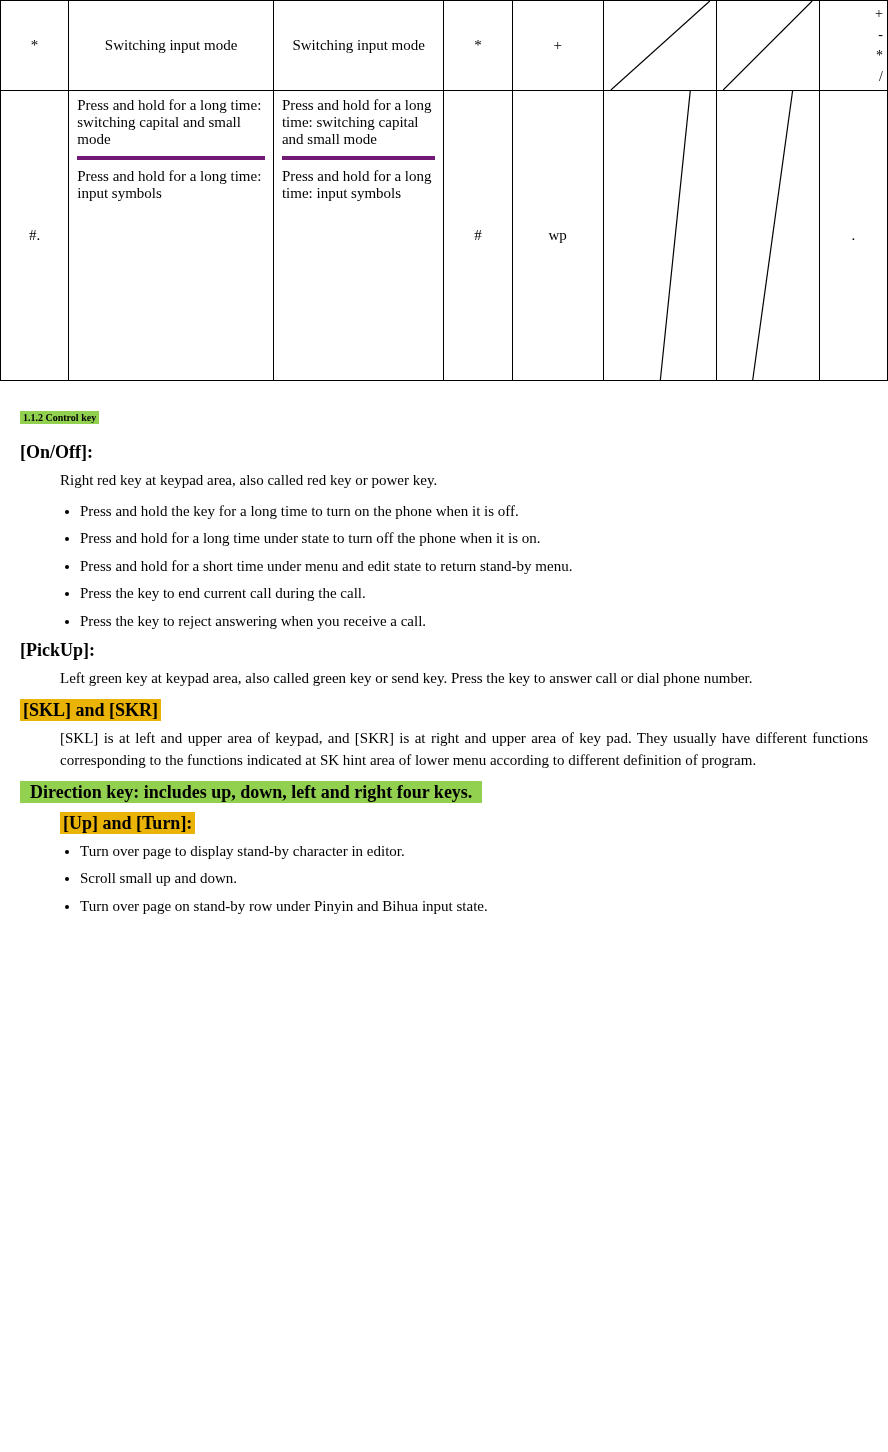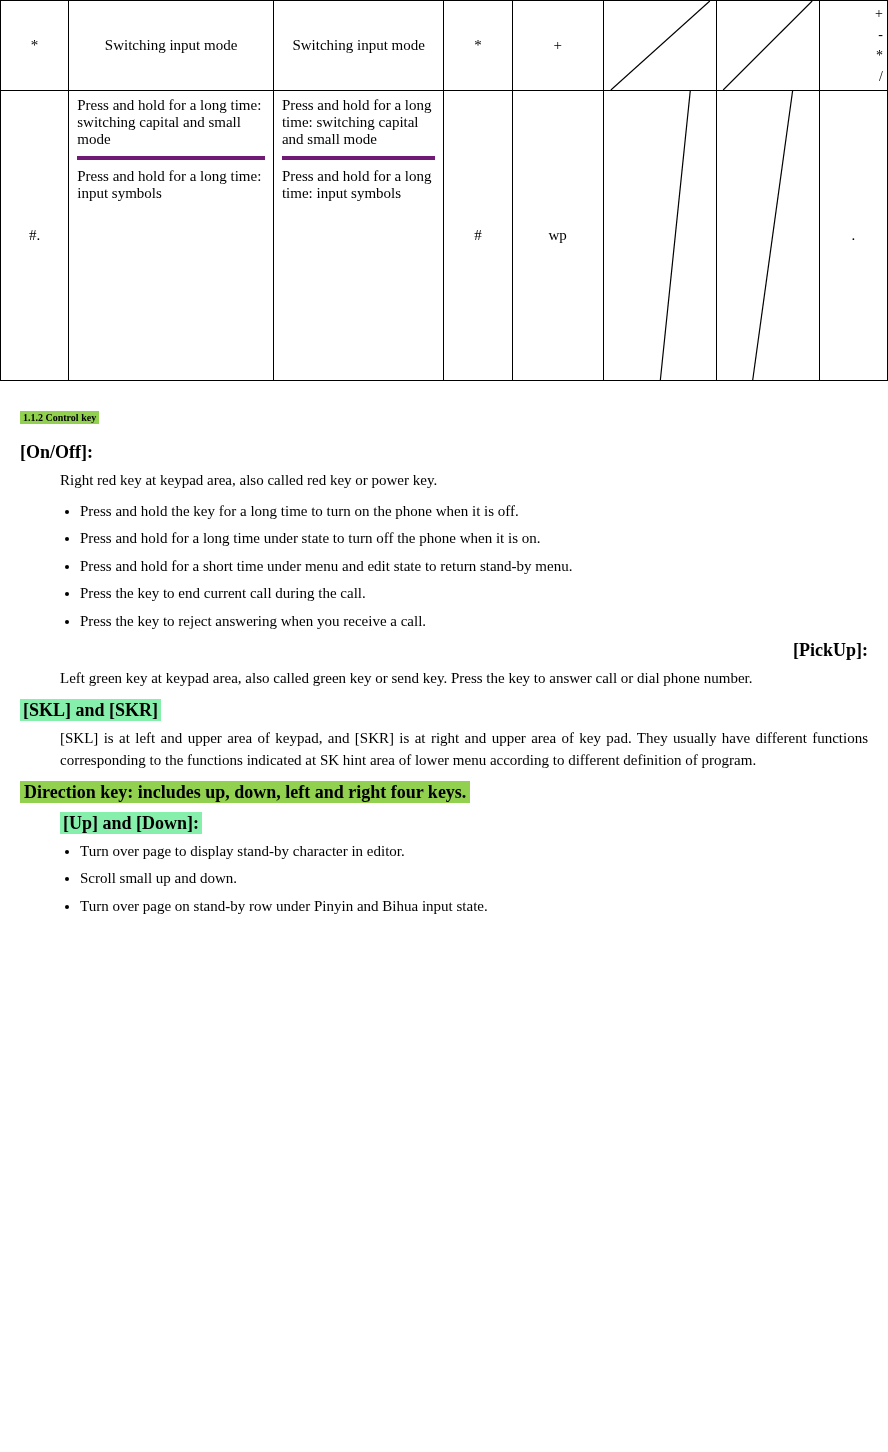--- a/index.html
+++ b/index.html
@@ -52,27 +52,27 @@
     }
 
     .subsection-label {
       font-size: 18px;
       font-weight: bold;
       margin-bottom: 6px;
       margin-top: 6px;
     }
 
     .subsection-label-highlight {
-      background-color: #86efac;
+      background-color: #eab308;
       padding: 1px 3px;
     }
 
     .subsection-label-highlight2 {
       background-color: #92d050;
-      padding: 1px 4px;
+      padding: 1px 10px;
     }
 
     .paragraph {
       margin-left: 40px;
       margin-bottom: 8px;
       line-height: 1.5;
     }
 
     .bullet-list {
       margin-left: 60px;
@@ -149,34 +149,34 @@
   <div class="subsection-label" style="margin-top:10px;">[On/Off]:</div>
   <div class="paragraph">Right red key at keypad area, also called red key or power key.</div>
   <ul class="bullet-list">
     <li>Press and hold the key for a long time to turn on the phone when it is off.</li>
     <li>Press and hold for a long time under state to turn off the phone when it is on.</li>
     <li>Press and hold for a short time under menu and edit state to return stand-by menu.</li>
     <li>Press the key to end current call during the call.</li>
     <li>Press the key to reject answering when you receive a call.</li>
   </ul>
 
-  <div class="subsection-label" style="margin-top:2px;text-align:right;">[PickUp]:</div>
+  <div class="subsection-label" style="margin-top:2px;">[PickUp]:</div>
   <div class="paragraph">Left green key at keypad area, also called green key or send key. Press the key to answer call or dial phone number.</div>
 
   <div class="subsection-label" style="margin-top:10px;">
     <span class="subsection-label-highlight">[SKL] and [SKR]</span>
   </div>
   <div class="paragraph justified">[SKL] is at left and upper area of keypad, and [SKR] is at right and upper area of key pad. They usually have different functions corresponding to the functions indicated at SK hint area of lower menu according to different definition of program.</div>
 
   <div class="subsection-label" style="margin-top:10px;">
     <span class="subsection-label-highlight2">Direction key: includes up, down, left and right four keys.</span>
   </div>
 
   <div class="subsection-label" style="margin-top:10px; margin-left:40px;">
-    <span class="subsection-label-highlight">[Up] and [Down]:</span>
+    <span class="subsection-label-highlight">[Up] and [Turn]:</span>
   </div>
   <ul class="bullet-list">
     <li>Turn over page to display stand-by character in editor.</li>
     <li>Scroll small up and down.</li>
     <li>Turn over page on stand-by row under Pinyin and Bihua input state.</li>
   </ul>
 
 </div>
 
 </body></html>

